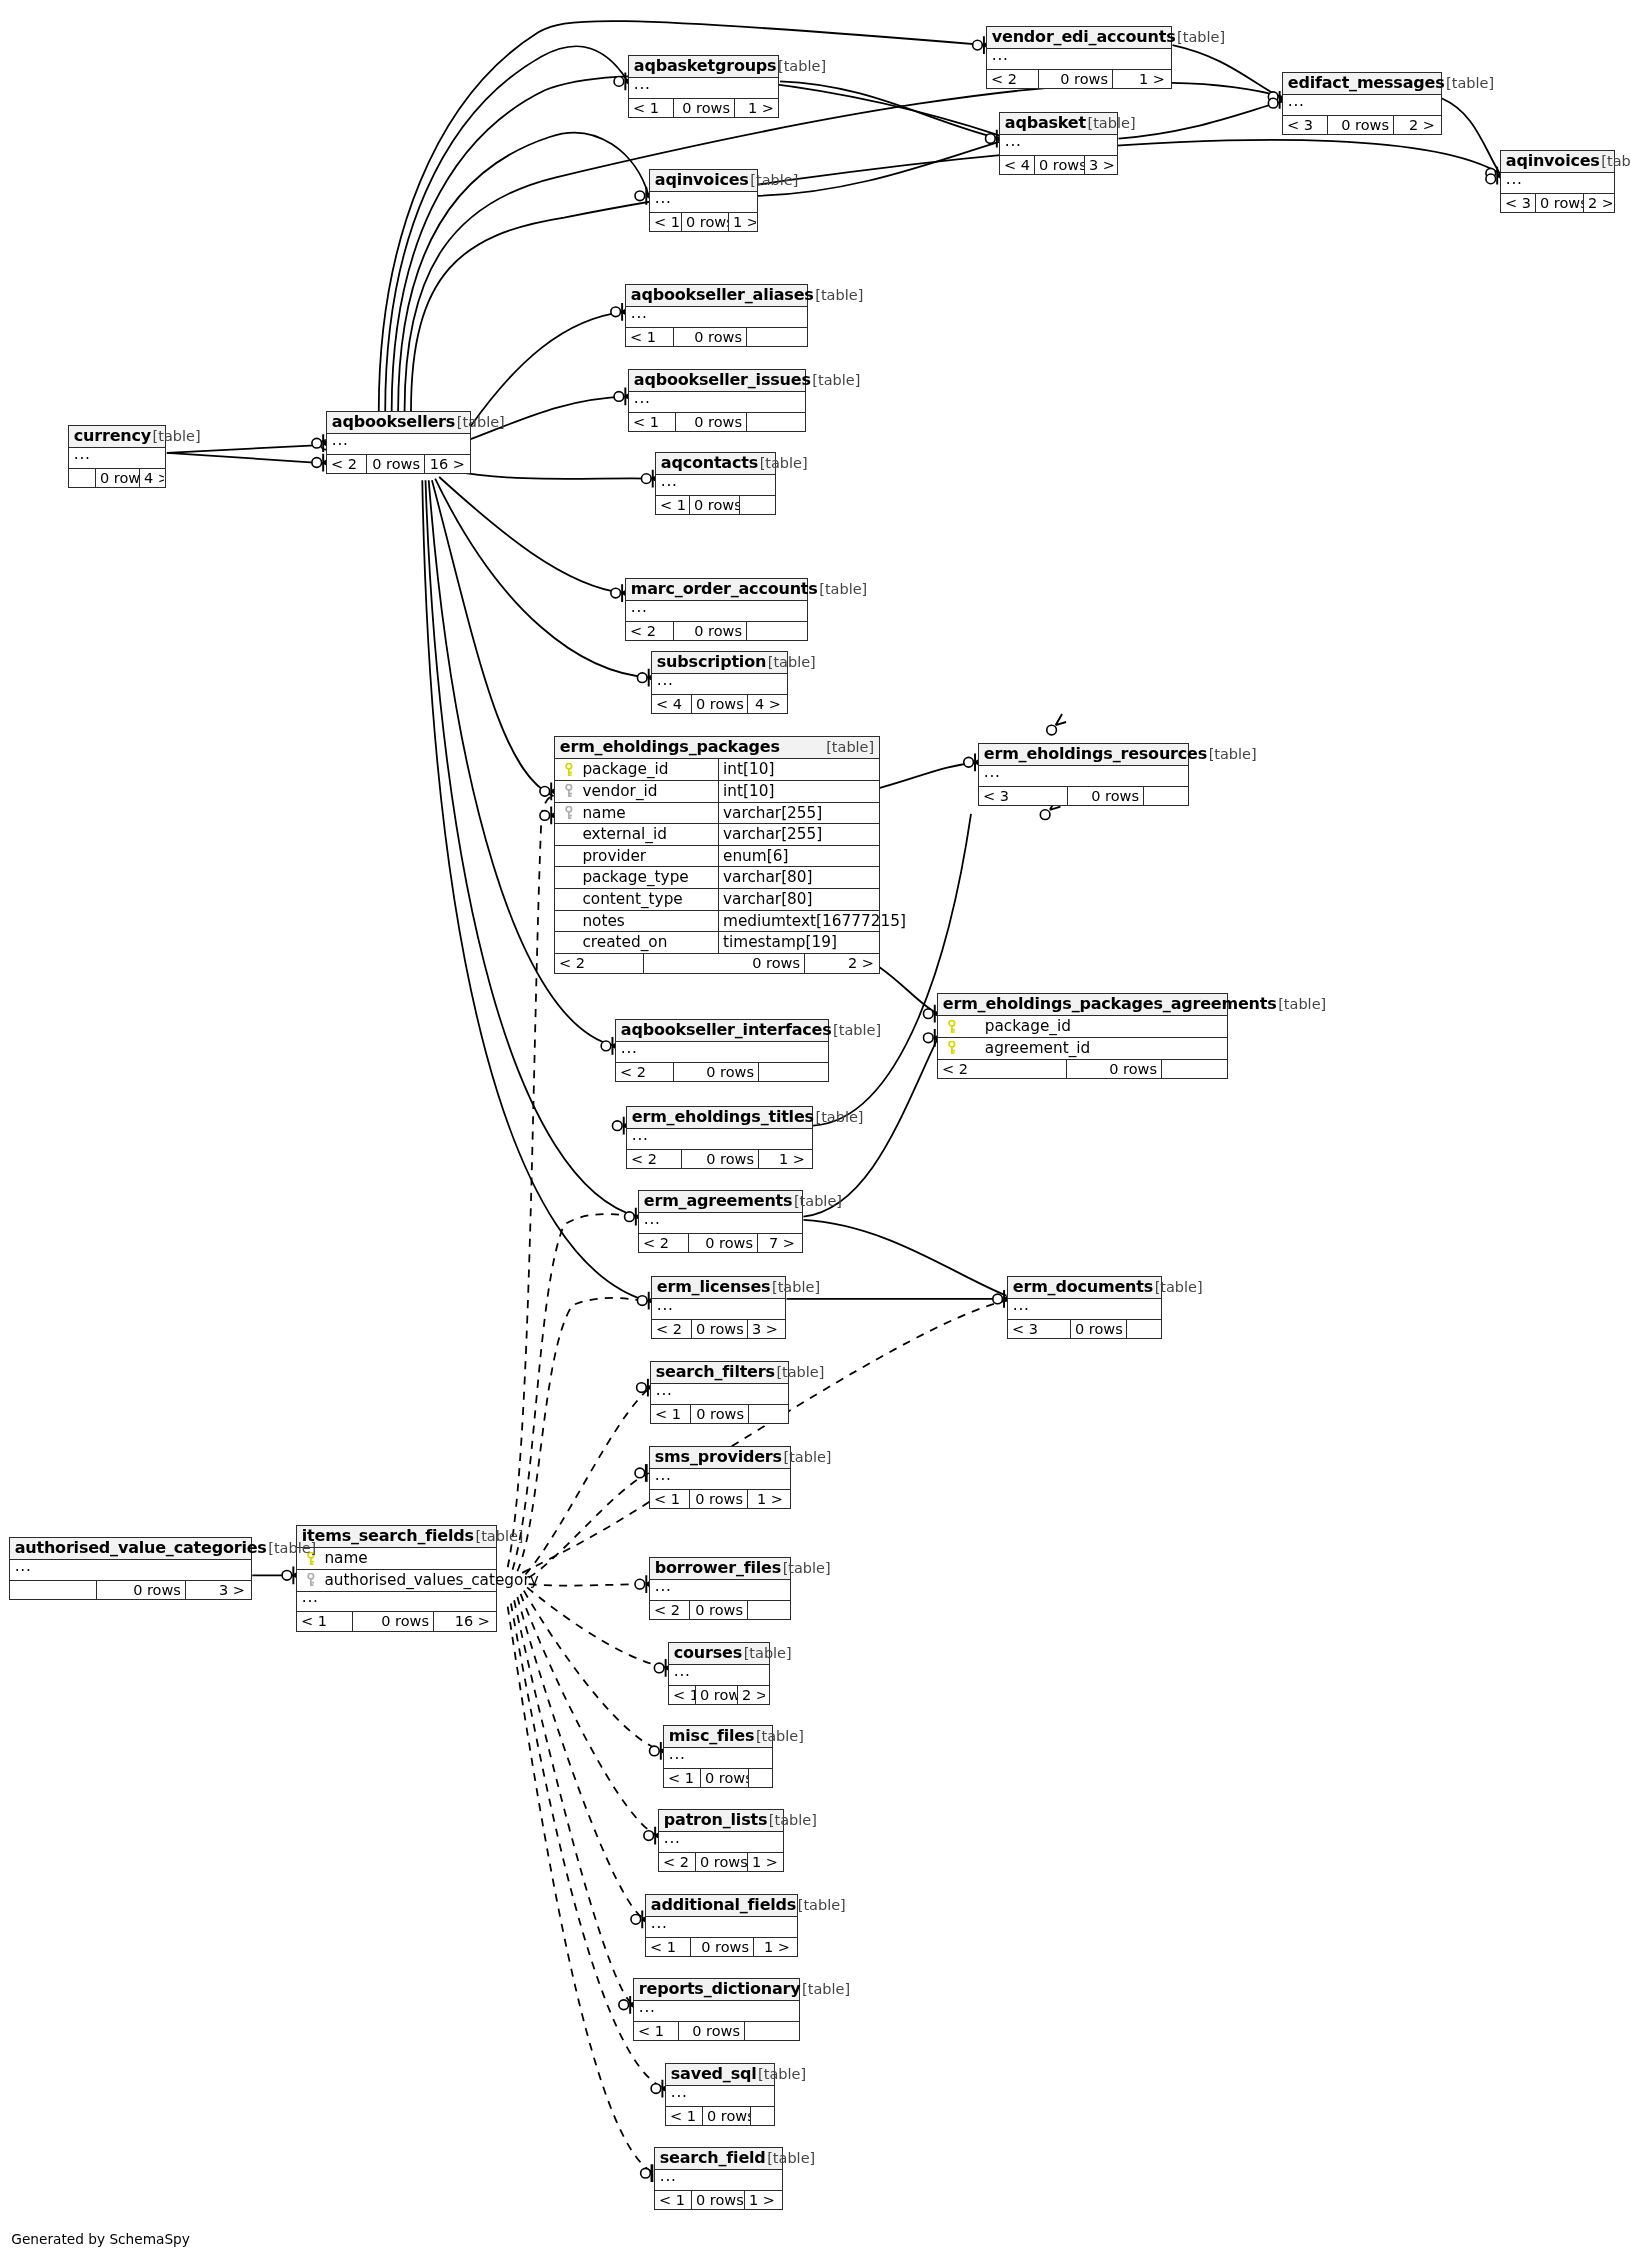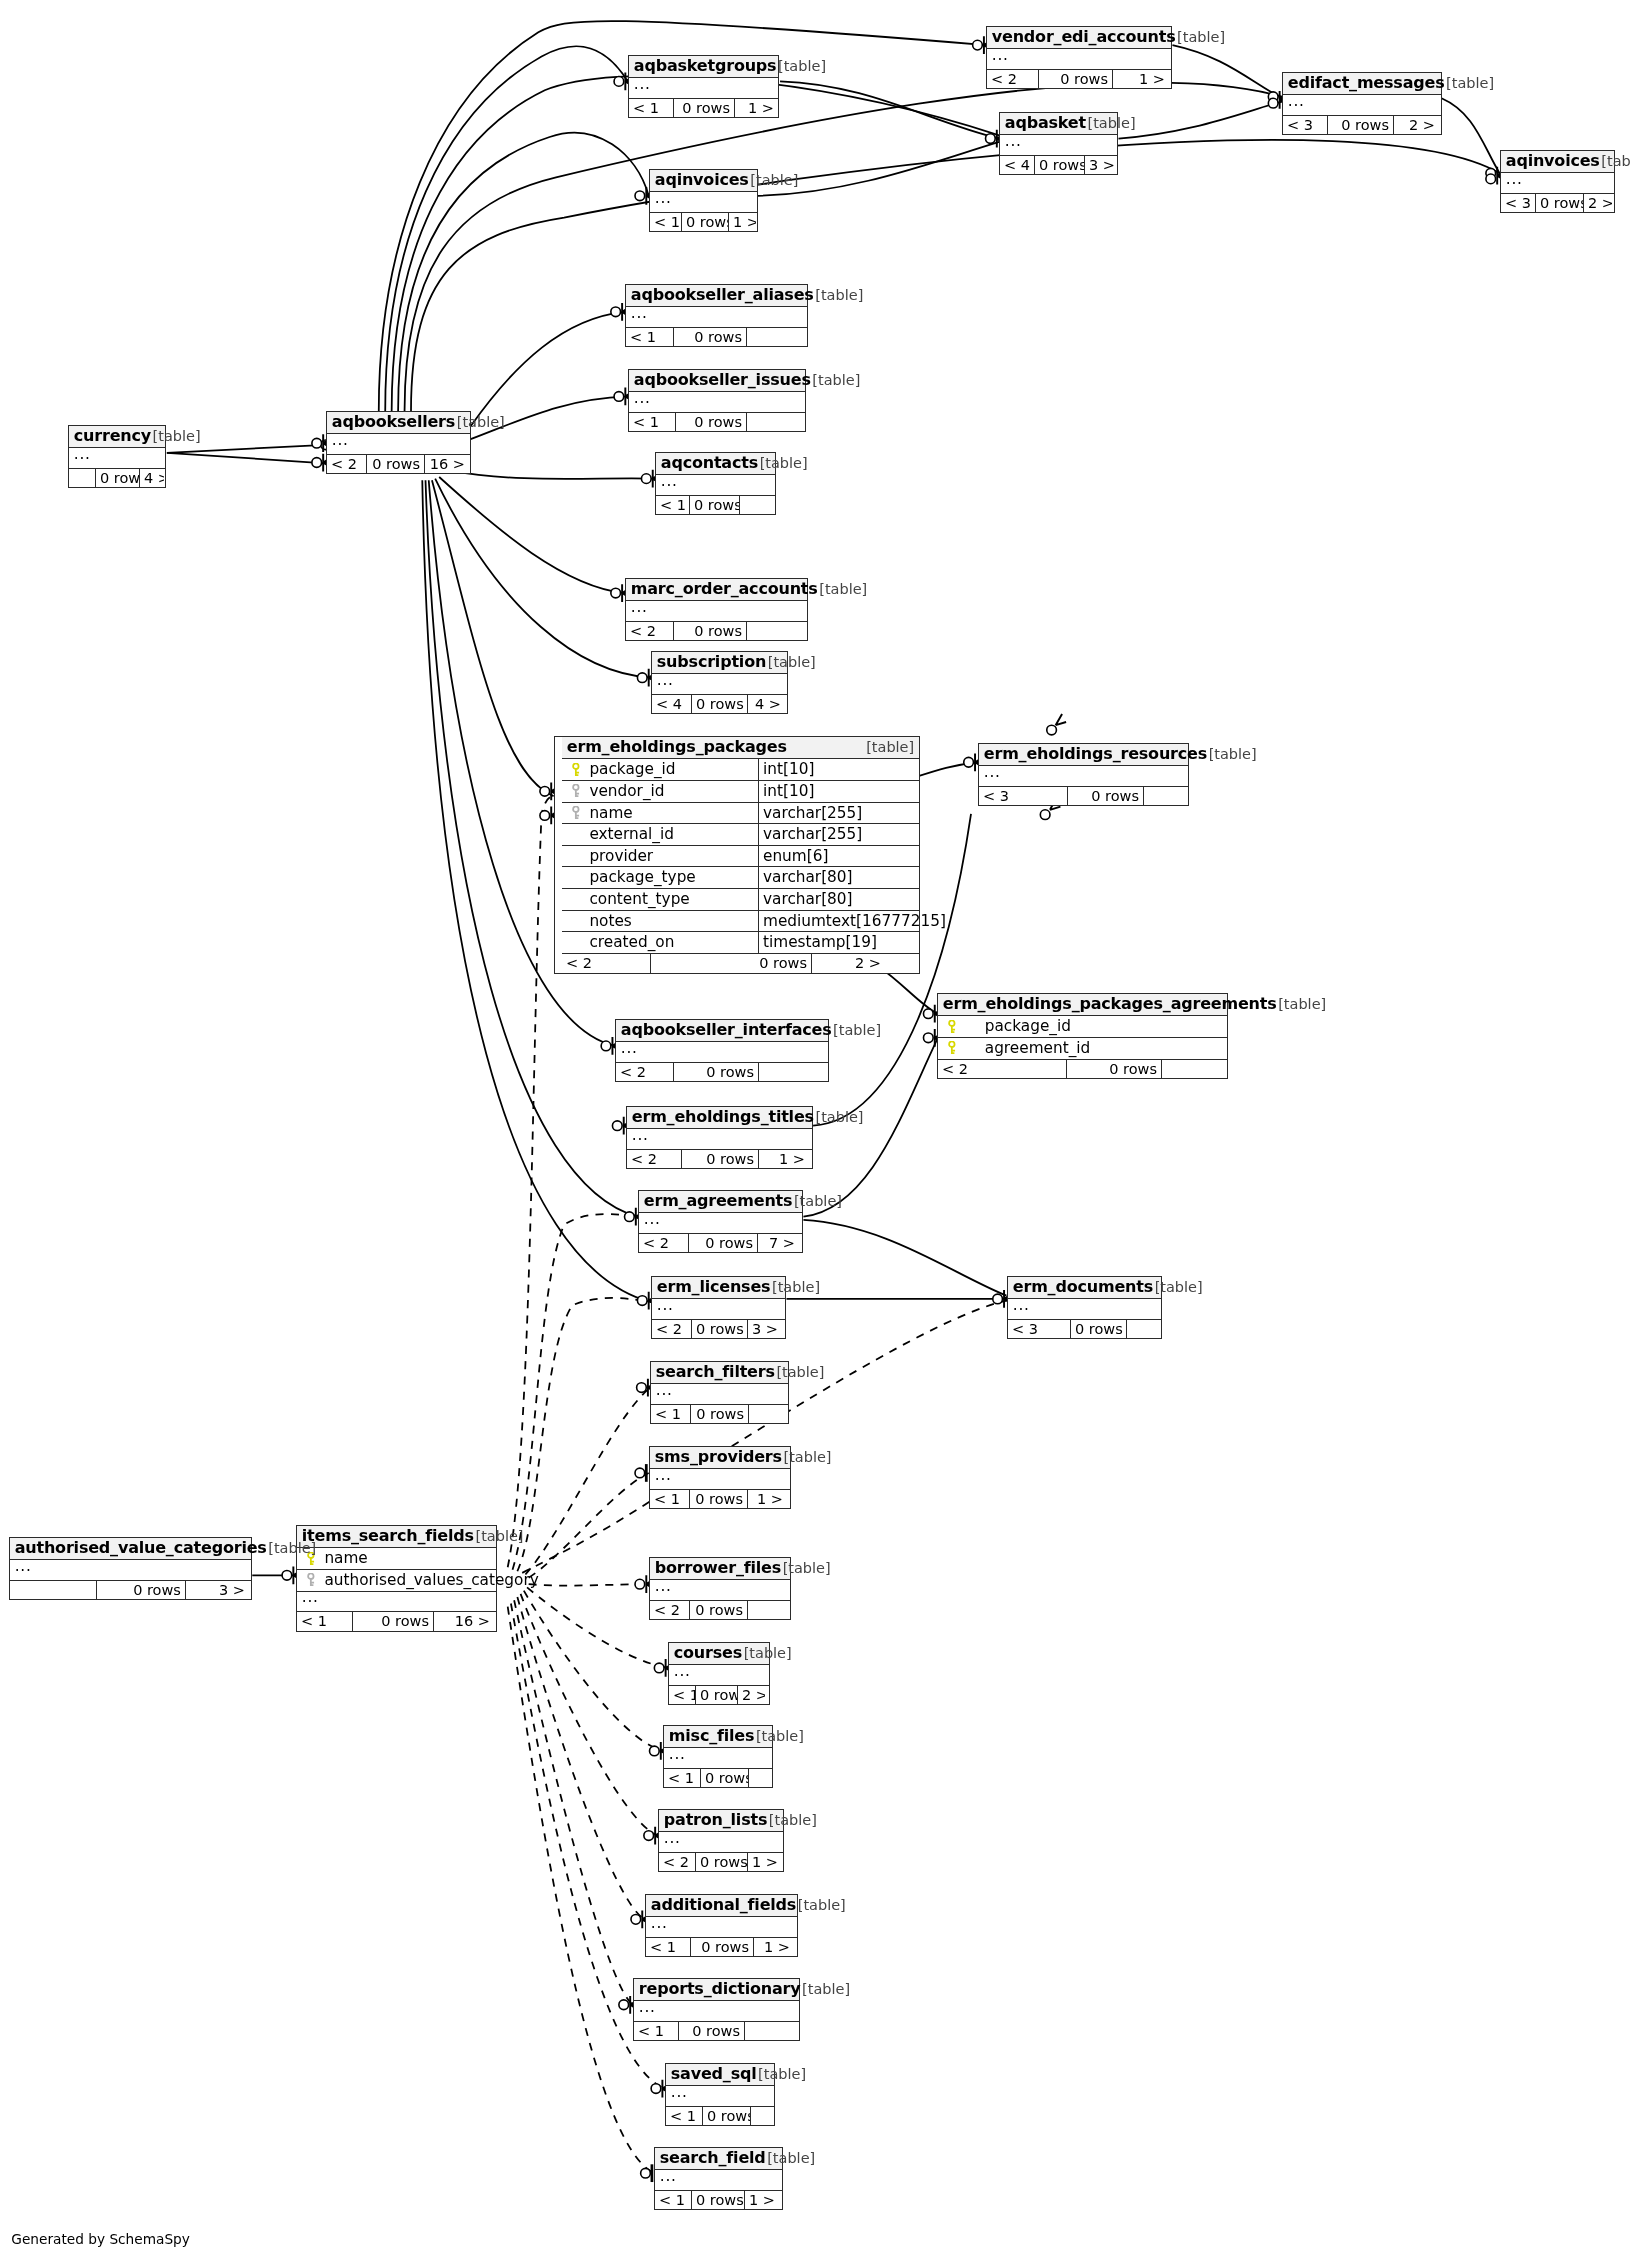--- a/index.html
+++ b/index.html
@@ -460,21 +460,21 @@
       <span><span class="tname">subscription</span><span class="ttype">[table]</span></span>
     </div>
     <div class="body"><span class="ellipsis">...</span></div>
     <div class="foot">
       <div class="cell c-left" style="width:40px">&lt; 4</div>
       <div class="cell c-mid" style="width:56px">0 rows</div>
       <div class="cell c-right" style="width:37px">4 &gt;</div>
     </div>
   </div>
 
-  <div class="node" style="left:554px;top:736px;width:366px;padding-left:7px;">
+  <div class="node" style="left:554px;top:736px;width:326px;">
     <div class="title spaced">
       <span class="tname">erm_eholdings_packages</span>
       <span class="ttype">[table]</span>
     </div>
     <div class="col">
       <span class="keycell">
         <svg class="keyicon" width="9.7" height="14.5" viewBox="0 0 12 18">
             <circle cx="6" cy="4" r="3.4" fill="none" stroke="#d8d800" stroke-width="2.2"></circle>
             <path d="M6,7.4 L6,16 M6,12 L10,12 M6,15 L9.2,15" stroke="#d8d800" stroke-width="2.2" fill="none"></path>
           </svg>

